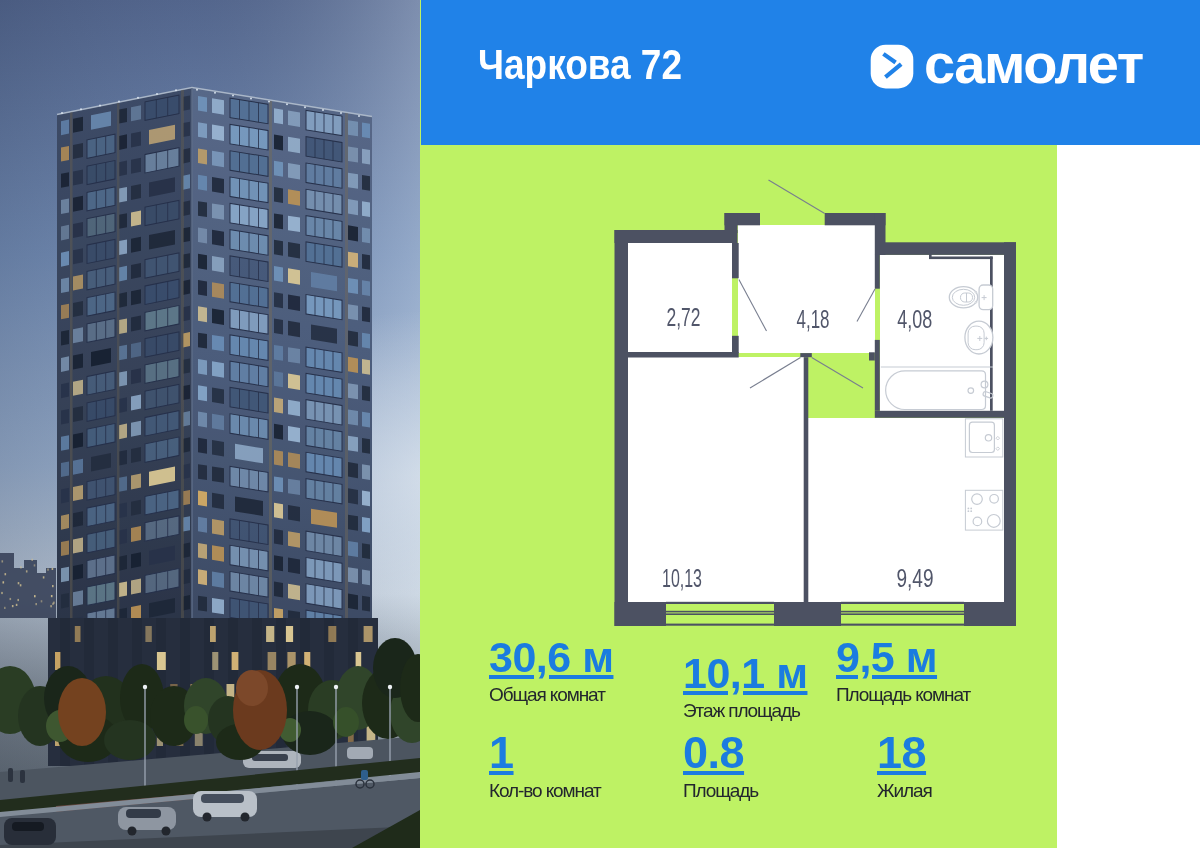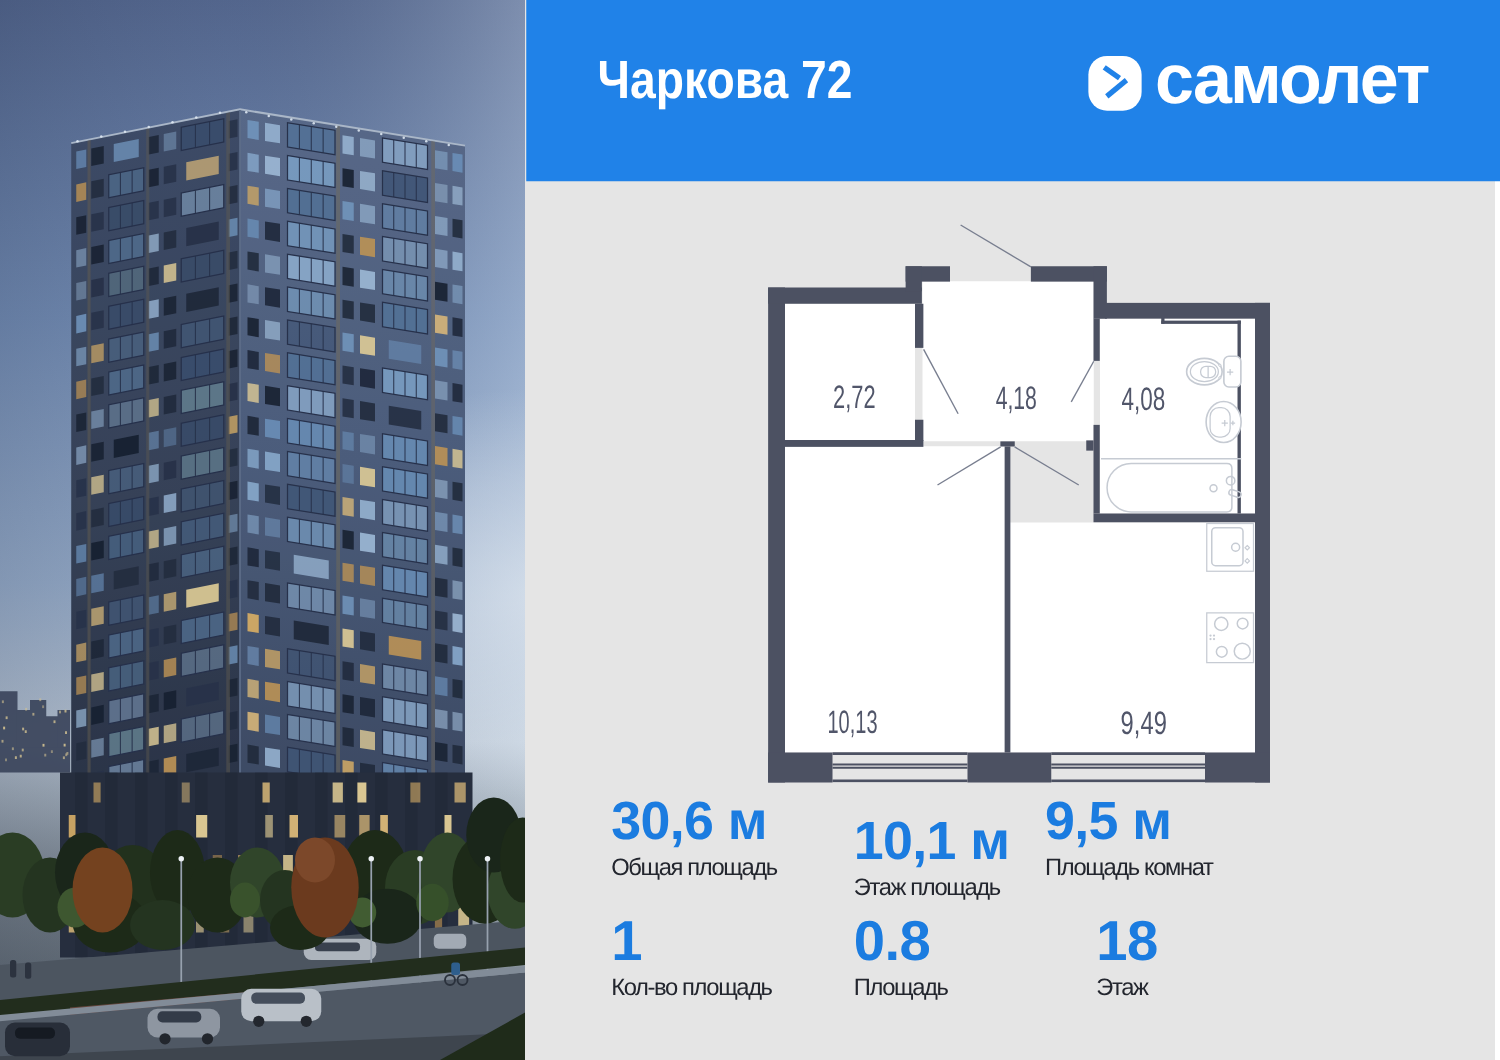--- a/index.html
+++ b/index.html
@@ -1,20 +1,20 @@
 <!DOCTYPE html>
 <html lang="ru"><head><meta charset="utf-8">
 <title>Чаркова 72</title>
 <style>
 html,body{margin:0;padding:0;width:1200px;height:848px;background:#fff;overflow:hidden;
 font-family:"Liberation Sans",sans-serif;}
-#page{position:relative;width:1196px;height:848px;background:#e5e5e5;}
+#page{position:relative;width:1057px;height:848px;background:#bef264;}
 #band{position:absolute;left:421px;top:0;width:779px;height:145px;background:#2082e8;}
 #title{position:absolute;left:57px;top:40px;color:#fff;font-size:43px;font-weight:600;letter-spacing:0;transform:scaleX(0.86);transform-origin:0 0;white-space:nowrap;}
-.num{color:#1b7ce0;font-weight:700;letter-spacing:-0.5px;line-height:1.0;}
+.num{color:#1b7ce0;font-weight:700;letter-spacing:-0.5px;line-height:1.0;text-decoration:underline;}
 .lab{color:#23262e;font-size:19px;margin-top:4.6px;letter-spacing:-1.1px;}
 </style></head>
 <body>
 <div id="page">
 
 <svg width="420" height="848" viewBox="0 0 420 848" style="position:absolute;left:0;top:0" xmlns="http://www.w3.org/2000/svg">
 <defs>
 <linearGradient id="sky" x1="0" y1="0" x2="0" y2="1">
 <stop offset="0" stop-color="#556890"></stop>
           <stop offset="0.3" stop-color="#7690b8"></stop>
@@ -1025,39 +1025,39 @@
 
 <text x="914.8" y="328" text-anchor="middle" textLength="35" lengthAdjust="spacingAndGlyphs" font-family="Liberation Sans, sans-serif" font-size="26" font-weight="500" fill="#51566a">4,08</text>
 
 <text x="682" y="586.5" text-anchor="middle" textLength="40" lengthAdjust="spacingAndGlyphs" font-family="Liberation Sans, sans-serif" font-size="26" font-weight="500" fill="#51566a">10,13</text>
 
 <text x="915" y="587" text-anchor="middle" textLength="37" lengthAdjust="spacingAndGlyphs" font-family="Liberation Sans, sans-serif" font-size="26" font-weight="500" fill="#51566a">9,49</text>
 </svg>
 
 <div style="position:absolute;left:489px;top:636px">
       <div class="num" style="font-size:43px">30,6&nbsp;м</div>
-      <div class="lab">Общая площадь</div>
+      <div class="lab">Общая комнат</div>
     </div>
 
 <div style="position:absolute;left:683px;top:652px">
       <div class="num" style="font-size:43px">10,1&nbsp;м</div>
       <div class="lab">Этаж площадь</div>
     </div>
 
 <div style="position:absolute;left:836px;top:636px">
       <div class="num" style="font-size:43px">9,5&nbsp;м</div>
       <div class="lab">Площадь комнат</div>
     </div>
 
 <div style="position:absolute;left:489px;top:730px">
       <div class="num" style="font-size:45px">1</div>
-      <div class="lab">Кол-во площадь</div>
+      <div class="lab">Кол-во комнат</div>
     </div>
 
 <div style="position:absolute;left:683px;top:730px">
       <div class="num" style="font-size:45px">0.8</div>
       <div class="lab">Площадь</div>
     </div>
 
 <div style="position:absolute;left:877px;top:730px">
       <div class="num" style="font-size:45px">18</div>
-      <div class="lab">Этаж</div>
+      <div class="lab">Жилая</div>
     </div>
 </div>
 </body></html>

